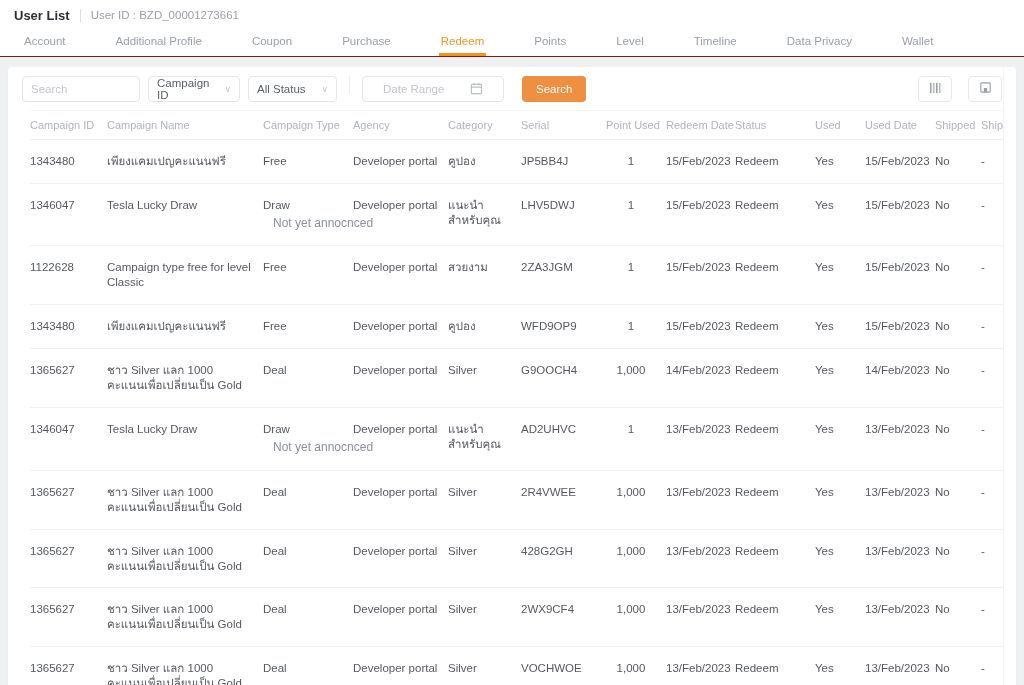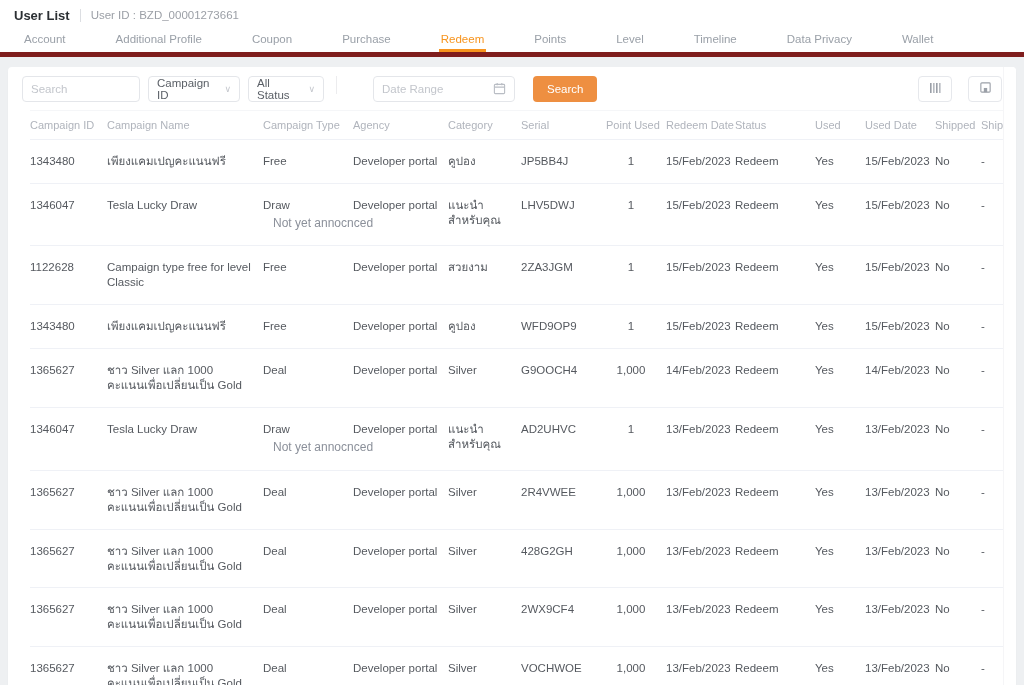--- a/index.html
+++ b/index.html
@@ -9,35 +9,35 @@
     background:#eef0f2;
     font-family:"Liberation Sans", sans-serif;
     -webkit-font-smoothing:antialiased;
   }
   
   .topbar { background:#fff; height:30px; display:flex; align-items:center; padding:4px 14px; gap:10px; }
   .page-title { font-size:13px; font-weight:bold; color:#2b2f33; }
   .vdiv { width:1px; height:13px; background:#dcdee2; }
   .userid { font-size:11.5px; color:#9b9fa6; }
   
-  .tabbar { background:#fff; height:27px; display:flex; align-items:stretch; padding:0 22px; gap:46px; border-bottom:5px solid #7f1d1d; }
+  .tabbar { background:#fff; height:27px; display:flex; align-items:stretch; padding:0 22px; gap:46px; border-bottom:1px solid #7f1d1d; }
   .tab { font-size:11.5px; color:#9aa0a8; display:flex; align-items:center; padding:0 2px 2px; cursor:pointer; border-bottom:3px solid transparent; white-space:nowrap; }
   .tab.active { color:#f7941e; border-bottom-color:#f7941e; }
   
   .card { position:relative; margin:10px 8px 0; background:#fff; border-radius:4px; height:637px; overflow:hidden; box-shadow:0 1px 2px rgba(0,0,0,0.03); }
   
   .filterbar { display:flex; padding:9px 14px 8px; gap:8px; }
   .ctl { height:26px; border:1px solid #e4e6ea; border-radius:4px; background:#fff; font-size:11.5px; color:#5a5f66; }
   .search-input { width:118px; padding:0 8px; outline:none; }
   .search-input::placeholder, .date-ph { color:#c3c6cc; }
   .select { display:flex; align-items:center; justify-content:space-between; padding:0 8px; cursor:pointer; }
-  .select.w1 { width:92px; } .select.w2 { width:76px; }
+  .select.w1 { width:92px; } .select.w2 { width:89px; }
   .chev { color:#c3c6cc; font-size:9px; margin-left:6px; }
   .fdiv { width:1px; height:18px; background:#ececee; margin:0 4px; }
-  .datebox { width:142px; display:flex; align-items:center; justify-content:space-between; padding:0 8px; cursor:pointer;margin-left:24px; }
+  .datebox { width:142px; display:flex; align-items:center; justify-content:space-between; padding:0 20px; cursor:pointer; }
   .search-btn { height:26px; border:none; border-radius:4px; background:#ee8f41; color:#fff; font-size:11.5px; padding:0 14px; margin-left:10px; cursor:pointer; font-family:inherit; }
   .spacer { flex:1; }
   .icon-btn { width:34px; height:26px; border:1px solid #e6e8ec; border-radius:4px; background:#fff; display:flex; align-items:center; justify-content:center; cursor:pointer; }
   .icon-btn + .icon-btn { margin-left:8px; }
   
   .table-wrap { overflow:hidden; }
   table { border-collapse:collapse; table-layout:fixed; width:1051px; margin-left:22px; }
   col.c0{width:77px} col.c1{width:156px} col.c2{width:90px} col.c3{width:95px}
   col.c4{width:73px} col.c5{width:85px} col.c6{width:60px} col.c7{width:69px}
   col.c8{width:80px} col.c9{width:50px} col.c10{width:70px} col.c11{width:46px} col.c12{width:100px}

